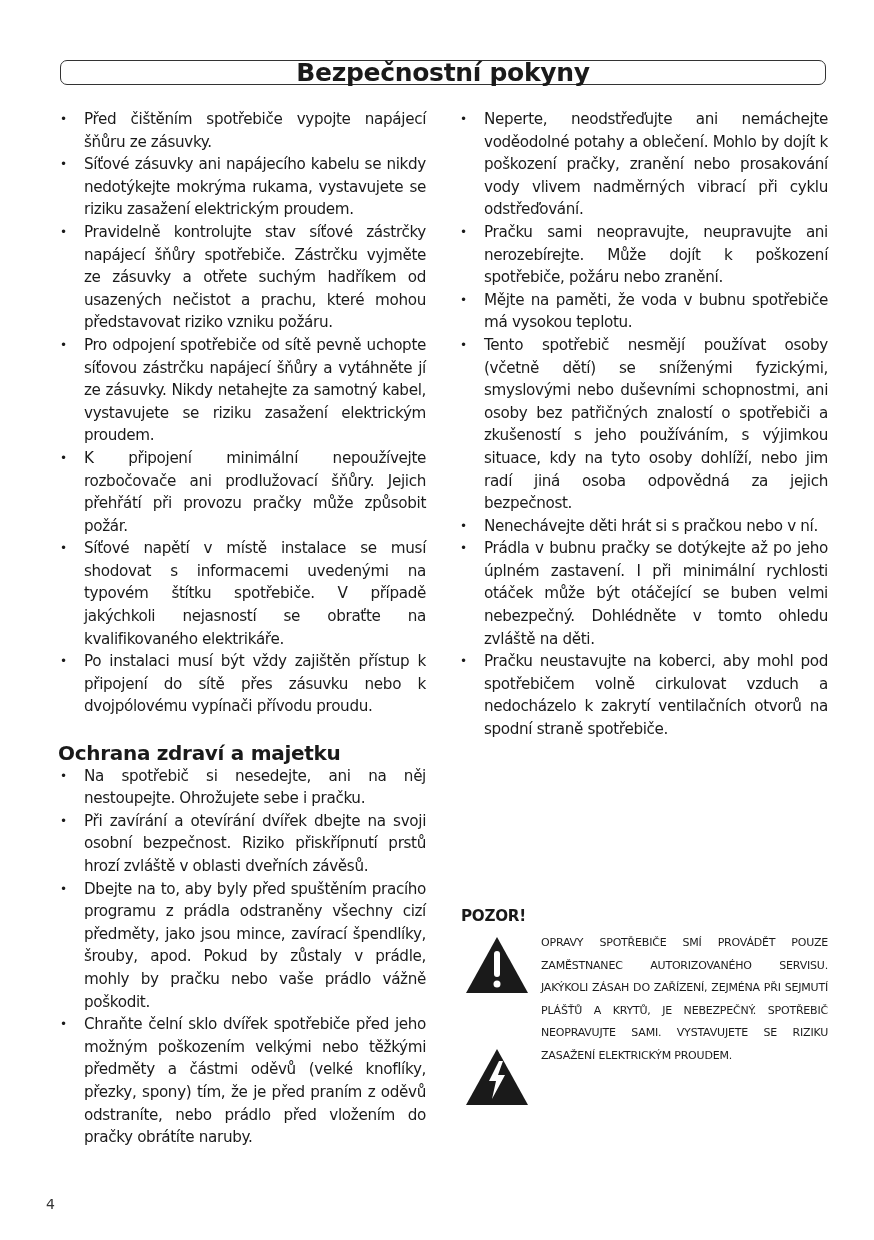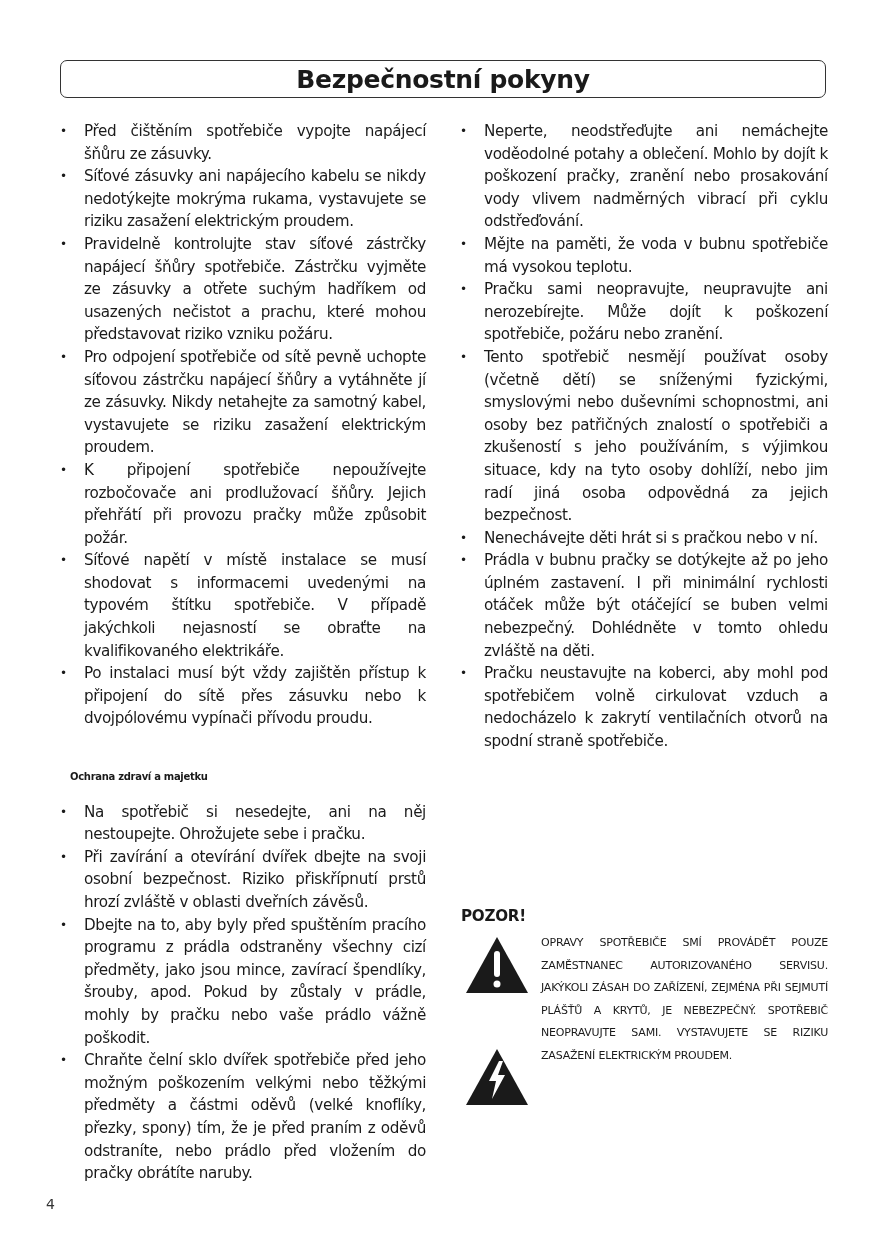--- a/index.html
+++ b/index.html
@@ -1,41 +1,41 @@
 <!DOCTYPE html>
 <html><head>
 <meta charset="utf-8">
 <style>
   html, body { margin: 0; padding: 0; background: #ffffff; }
   body {
     width: 874px; height: 1240px; position: relative; overflow: hidden;
     font-family: "DejaVu Sans", sans-serif; color: #1a1a1a;
   }
   .title-box {
-    position: absolute; left: 60px; top: 60px; width: 766px; height: 38px;
+    position: absolute; left: 60px; top: 60px; width: 766px; height: 25px;
     border: 1.3px solid #333; border-radius: 7px; box-sizing: border-box;
     display: flex; align-items: center; justify-content: center;
   }
   .title-box h1 {
     margin: 0; font-size: 25px; font-weight: bold; letter-spacing: -0.3px;
     font-family: "DejaVu Sans", sans-serif; color: #1a1a1a;
   }
-  .col { position: absolute; top: 120px; }
+  .col { position: absolute; top: 108px; }
   .col-left { left: 58px; width: 368px; }
   .col-right { left: 458px; width: 370px; }
   ul { list-style: none; margin: 0; padding: 0; }
   li {
     position: relative; padding-left: 26px; font-size: 15.2px; line-height: 22.6px;
     text-align: justify; letter-spacing: -0.35px;
   }
   li::before {
     content: "•"; position: absolute; left: 2px; top: 0; font-size: 12px;
   }
   .section-heading {
-    font-weight: bold; font-size: 10px; line-height: 22.6px; margin: 12px;
+    font-weight: bold; font-size: 20px; line-height: 22.6px; margin: 0;
     letter-spacing: -0.3px;
   }
   .pozor-title { position: absolute; left: 461px; top: 907px; font-weight: bold; font-size: 15.2px; letter-spacing: -0.3px; }
   .pozor-icons { position: absolute; left: 464px; top: 935px; width: 70px; }
   .pozor-icons svg { display: block; }
   .pozor-text {
     position: absolute; left: 541px; top: 932px; width: 287px;
     font-size: 11px; line-height: 22.6px; text-align: justify; letter-spacing: -0.2px;
   }
   .page-number { position: absolute; left: 46px; top: 1196px; font-size: 14px; color: #333; }
@@ -46,39 +46,39 @@
 <div class="title-box">
   <h1>Bezpečnostní pokyny</h1>
 </div>
 
 <div class="col col-left">
   <ul>
     <li>Před čištěním spotřebiče vypojte napájecí šňůru ze zásuvky.</li>
     <li>Síťové zásuvky ani napájecího kabelu se nikdy nedotýkejte mokrýma rukama, vystavujete se riziku zasažení elektrickým proudem.</li>
     <li>Pravidelně kontrolujte stav síťové zástrčky napájecí šňůry spotřebiče. Zástrčku vyjměte ze zásuvky a otřete suchým hadříkem od usazených nečistot a prachu, které mohou představovat riziko vzniku požáru.</li>
     <li>Pro odpojení spotřebiče od sítě pevně uchopte síťovou zástrčku napájecí šňůry a vytáhněte jí ze zásuvky. Nikdy netahejte za samotný kabel, vystavujete se riziku zasažení elektrickým proudem.</li>
-    <li>K připojení spotřebiče nepoužívejte rozbočovače ani prodlužovací šňůry. Jejich přehřátí při provozu pračky může způsobit požár.</li>
+    <li>K připojení minimální nepoužívejte rozbočovače ani prodlužovací šňůry. Jejich přehřátí při provozu pračky může způsobit požár.</li>
     <li>Síťové napětí v místě instalace se musí shodovat s informacemi uvedenými na typovém štítku spotřebiče. V případě jakýchkoli nejasností se obraťte na kvalifikovaného elektrikáře.</li>
     <li>Po instalaci musí být vždy zajištěn přístup k připojení do sítě přes zásuvku nebo k dvojpólovému vypínači přívodu proudu.</li>
   </ul>
   <div style="height:24px"></div>
   <p class="section-heading">Ochrana zdraví a majetku</p>
   <ul>
     <li>Na spotřebič si nesedejte, ani na něj nestoupejte. Ohrožujete sebe i pračku.</li>
     <li>Při zavírání a otevírání dvířek dbejte na svoji osobní bezpečnost. Riziko přiskřípnutí prstů hrozí zvláště v oblasti dveřních závěsů.</li>
     <li>Dbejte na to, aby byly před spuštěním pracího programu z prádla odstraněny všechny cizí předměty, jako jsou mince, zavírací špendlíky, šrouby, apod. Pokud by zůstaly v prádle, mohly by pračku nebo vaše prádlo vážně poškodit.</li>
     <li>Chraňte čelní sklo dvířek spotřebiče před jeho možným poškozením velkými nebo těžkými předměty a částmi oděvů (velké knoflíky, přezky, spony) tím, že je před praním z oděvů odstraníte, nebo prádlo před vložením do pračky obrátíte naruby.</li>
   </ul>
 </div>
 
 <div class="col col-right">
   <ul>
     <li>Neperte, neodstřeďujte ani nemáchejte voděodolné potahy a oblečení. Mohlo by dojít k poškození pračky, zranění nebo prosakování vody vlivem nadměrných vibrací při cyklu odstřeďování.</li>
+    <li>Pračku sami neopravujte, neupravujte ani nerozebírejte. Může dojít k poškození spotřebiče, požáru nebo zranění.</li>
     <li>Mějte na paměti, že voda v bubnu spotřebiče má vysokou teplotu.</li>
-    <li>Pračku sami neopravujte, neupravujte ani nerozebírejte. Může dojít k poškození spotřebiče, požáru nebo zranění.</li>
     <li>Tento spotřebič nesmějí používat osoby (včetně dětí) se sníženými fyzickými, smyslovými nebo duševními schopnostmi, ani osoby bez patřičných znalostí o spotřebiči a zkušeností s jeho používáním, s výjimkou situace, kdy na tyto osoby dohlíží, nebo jim radí jiná osoba odpovědná za jejich bezpečnost.</li>
     <li>Nenechávejte děti hrát si s pračkou nebo v ní.</li>
     <li>Prádla v bubnu pračky se dotýkejte až po jeho úplném zastavení. I při minimální rychlosti otáček může být otáčející se buben velmi nebezpečný. Dohlédněte v tomto ohledu zvláště na děti.</li>
     <li>Pračku neustavujte na koberci, aby mohl pod spotřebičem volně cirkulovat vzduch a nedocházelo k zakrytí ventilačních otvorů na spodní straně spotřebiče.</li>
   </ul>
 </div>
 
 <div class="pozor-title">POZOR!</div>
 
 <div class="pozor-icons">

